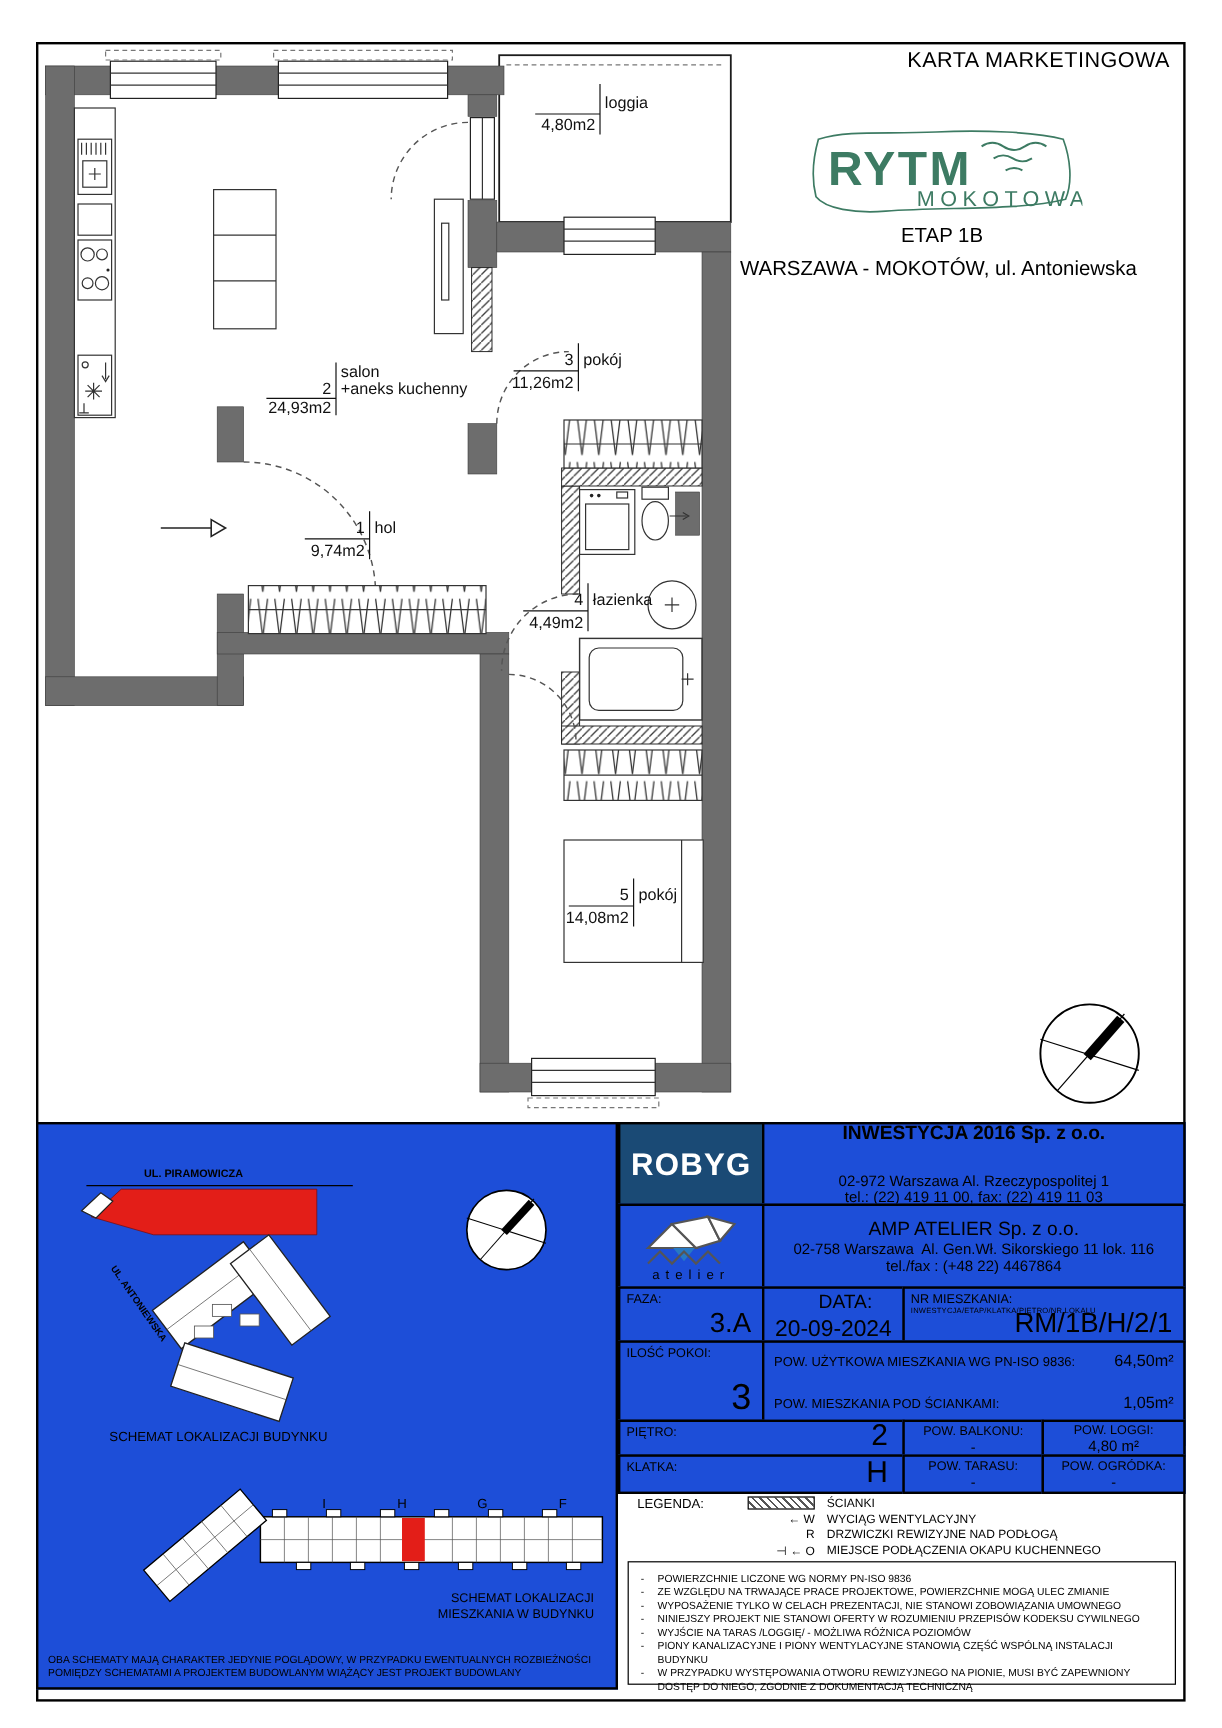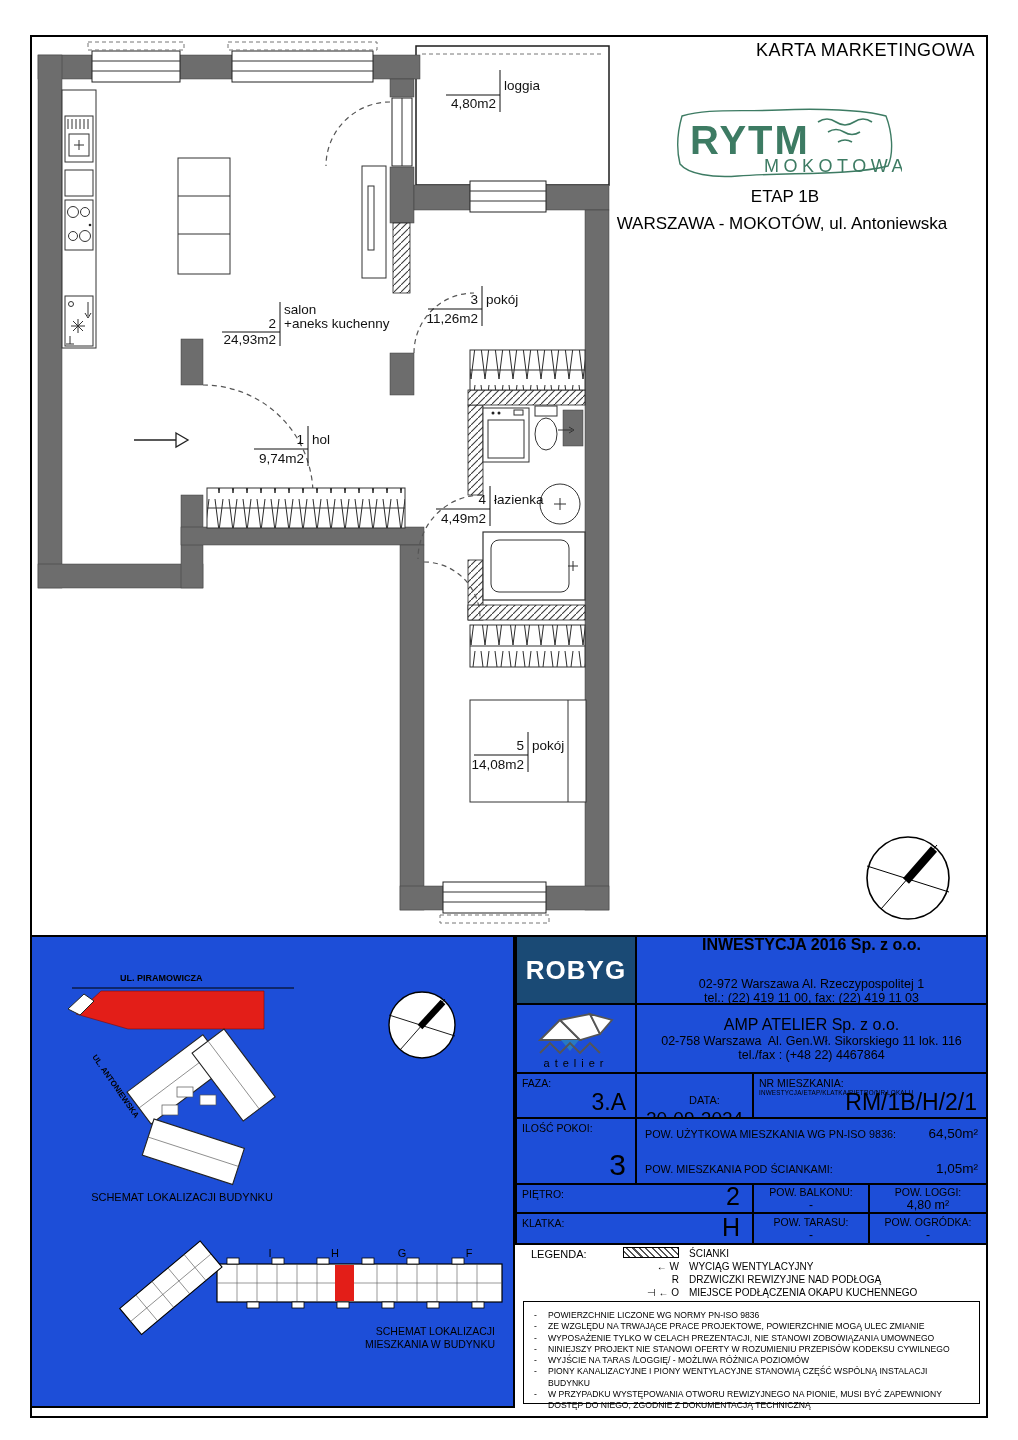--- a/index.html
+++ b/index.html
@@ -306,20 +306,21 @@
           <line x1="21" y1="0" x2="21" y2="34" stroke="#555" stroke-width=".6"></line>
           <line x1="42" y1="0" x2="42" y2="34" stroke="#555" stroke-width=".6"></line>
           <line x1="63" y1="0" x2="63" y2="34" stroke="#555" stroke-width=".6"></line>
           <line x1="84" y1="0" x2="84" y2="34" stroke="#555" stroke-width=".6"></line>
           <line x1="0" y1="17" x2="105" y2="17" stroke="#555" stroke-width=".6"></line>
         </g>
       </g>
       <text x="463" y="398" font-size="10.5" text-anchor="end">SCHEMAT LOKALIZACJI</text>
       <text x="463" y="411" font-size="10.5" text-anchor="end">MIESZKANIA W BUDYNKU</text>
     </svg>
+    <div class="abs" style="left:8px;top:441px;width:462px;font-size:8.6px;line-height:1.25;">OBA SCHEMATY MAJĄ CHARAKTER JEDYNIE POGLĄDOWY, W PRZYPADKU EWENTUALNYCH ROZBIEŻNOŚCI POMIĘDZY SCHEMATAMI A PROJEKTEM BUDOWLANYM WIĄŻĄCY JEST PROJEKT BUDOWLANY</div>
   </div>
 
   <div class="cell" style="left:515px;top:935px;width:122px;height:70px;background:var(--navy);display:flex;align-items:center;justify-content:center;">
     <span style="color:#fff;font-weight:bold;font-size:26px;letter-spacing:1px;">ROBYG</span>
   </div>
   <div class="cell cc" style="left:635px;top:935px;width:353px;height:70px;justify-content:center;">
     <div style="font-size:16px;font-weight:bold;">INWESTYCJA 2016 Sp. z o.o.</div>
     <div style="font-size:12.5px;margin-top:23px;">02-972 Warszawa Al. Rzeczypospolitej 1</div>
     <div style="font-size:12.5px;">tel.: (22) 419 11 00, fax: (22) 419 11 03</div>
   </div>
@@ -338,21 +339,21 @@
     <div style="font-size:16px;">AMP ATELIER Sp. z o.o.</div>
     <div style="font-size:12.5px;white-space:pre;">02-758 Warszawa  Al. Gen.Wł. Sikorskiego 11 lok. 116</div>
     <div style="font-size:12.5px;">tel./fax : (+48 22) 4467864</div>
   </div>
 
   <div class="cell" style="left:515px;top:1072px;width:122px;height:47px;">
     <div class="cl">FAZA:</div>
     <div class="bigv">3.A</div>
   </div>
   <div class="cell" style="left:635px;top:1072px;width:119px;height:47px;text-align:center;">
-    <div style="font-size:11px;padding-top:20px;margin-left:20px;">DATA:</div>
+    <div style="font-size:16px;padding-top:3px;margin-left:20px;">DATA:</div>
     <div style="font-size:19px;margin-top:2px;">20-09-2024</div>
   </div>
   <div class="cell" style="left:752px;top:1072px;width:236px;height:47px;">
     <div class="cl" style="padding-bottom:0;">NR MIESZKANIA:</div>
     <div style="font-size:6.3px;padding:0 5px;letter-spacing:.2px;">INWESTYCJA/ETAP/KLATKA/PIĘTRO/NR LOKALU</div>
     <div class="bigv">RM/1B/H/2/1</div>
   </div>
 
   <div class="cell" style="left:515px;top:1117px;width:122px;height:68px;">
     <div class="cl">ILOŚĆ POKOI:</div>
@@ -370,21 +371,21 @@
     <div style="display:flex;justify-content:space-between;align-items:baseline;">
       <span style="font-size:10.8px;">ŁĄCZNA POWIERZCHNIA MIESZKANIA:</span>
       <span style="font-size:13.5px;">65,55m²</span>
     </div>
   </div>
 
   <div class="cell" style="left:515px;top:1183px;width:239px;height:31px;">
     <div class="cl">PIĘTRO:</div>
     <div class="bigv" style="font-size:25px;right:12px;">2</div>
   </div>
-  <div class="cell cc" style="left:752px;top:1183px;width:118px;height:32px;">
+  <div class="cell cc" style="left:752px;top:1183px;width:118px;height:32px;justify-content:center;">
     <div style="font-size:10.5px;padding-top:1px;">POW. BALKONU:</div>
     <div style="font-size:12px;">-</div>
   </div>
   <div class="cell cc" style="left:868px;top:1183px;width:120px;height:31px;">
     <div style="font-size:10.5px;padding-top:1px;">POW. LOGGI:</div>
     <div style="font-size:12.5px;">4,80 m²</div>
   </div>
 
   <div class="cell" style="left:515px;top:1212px;width:239px;height:33px;">
     <div class="cl">KLATKA:</div>

